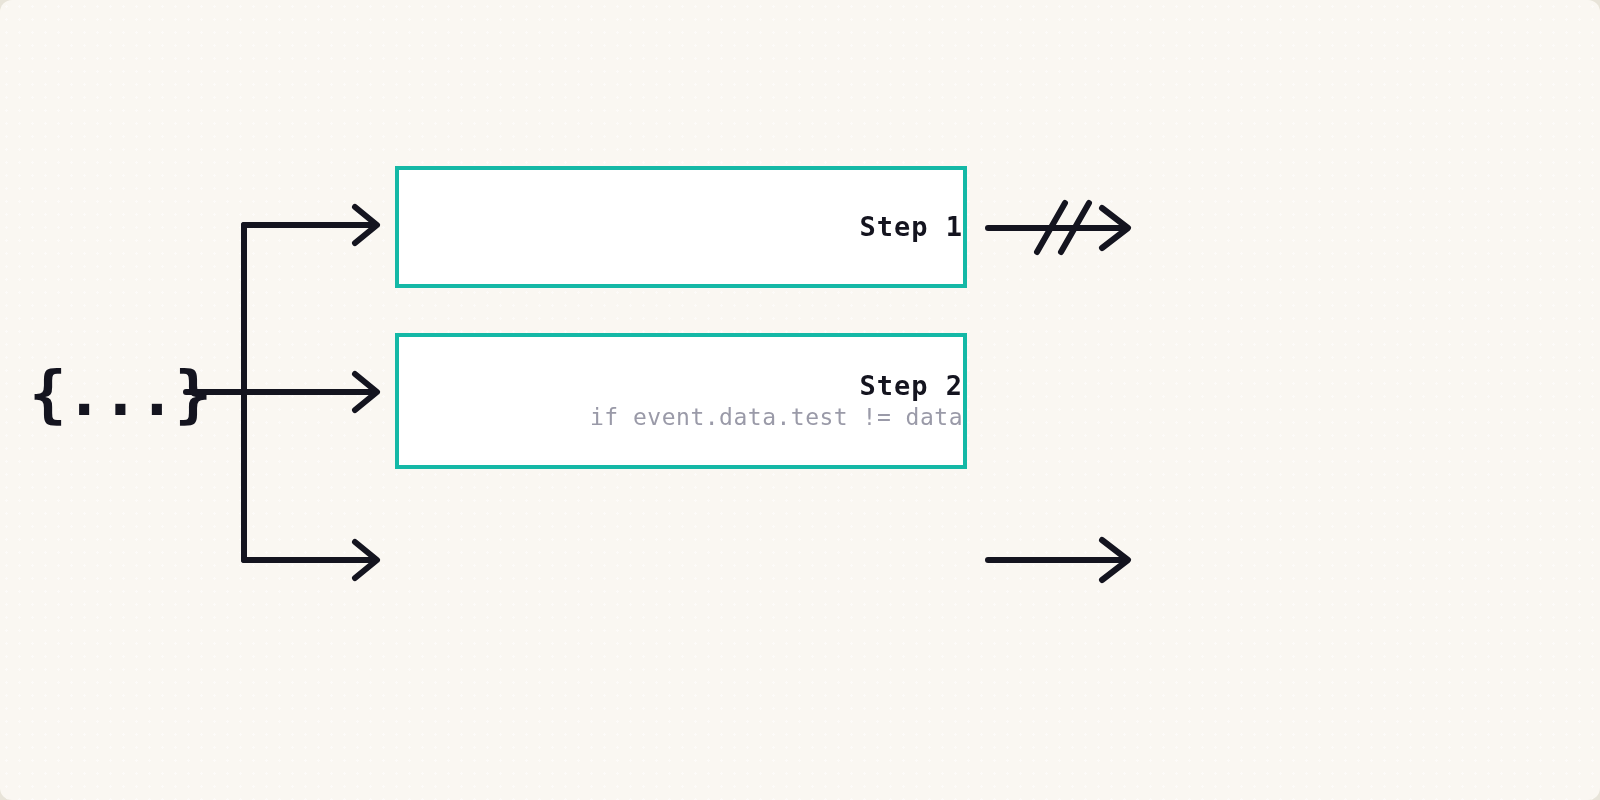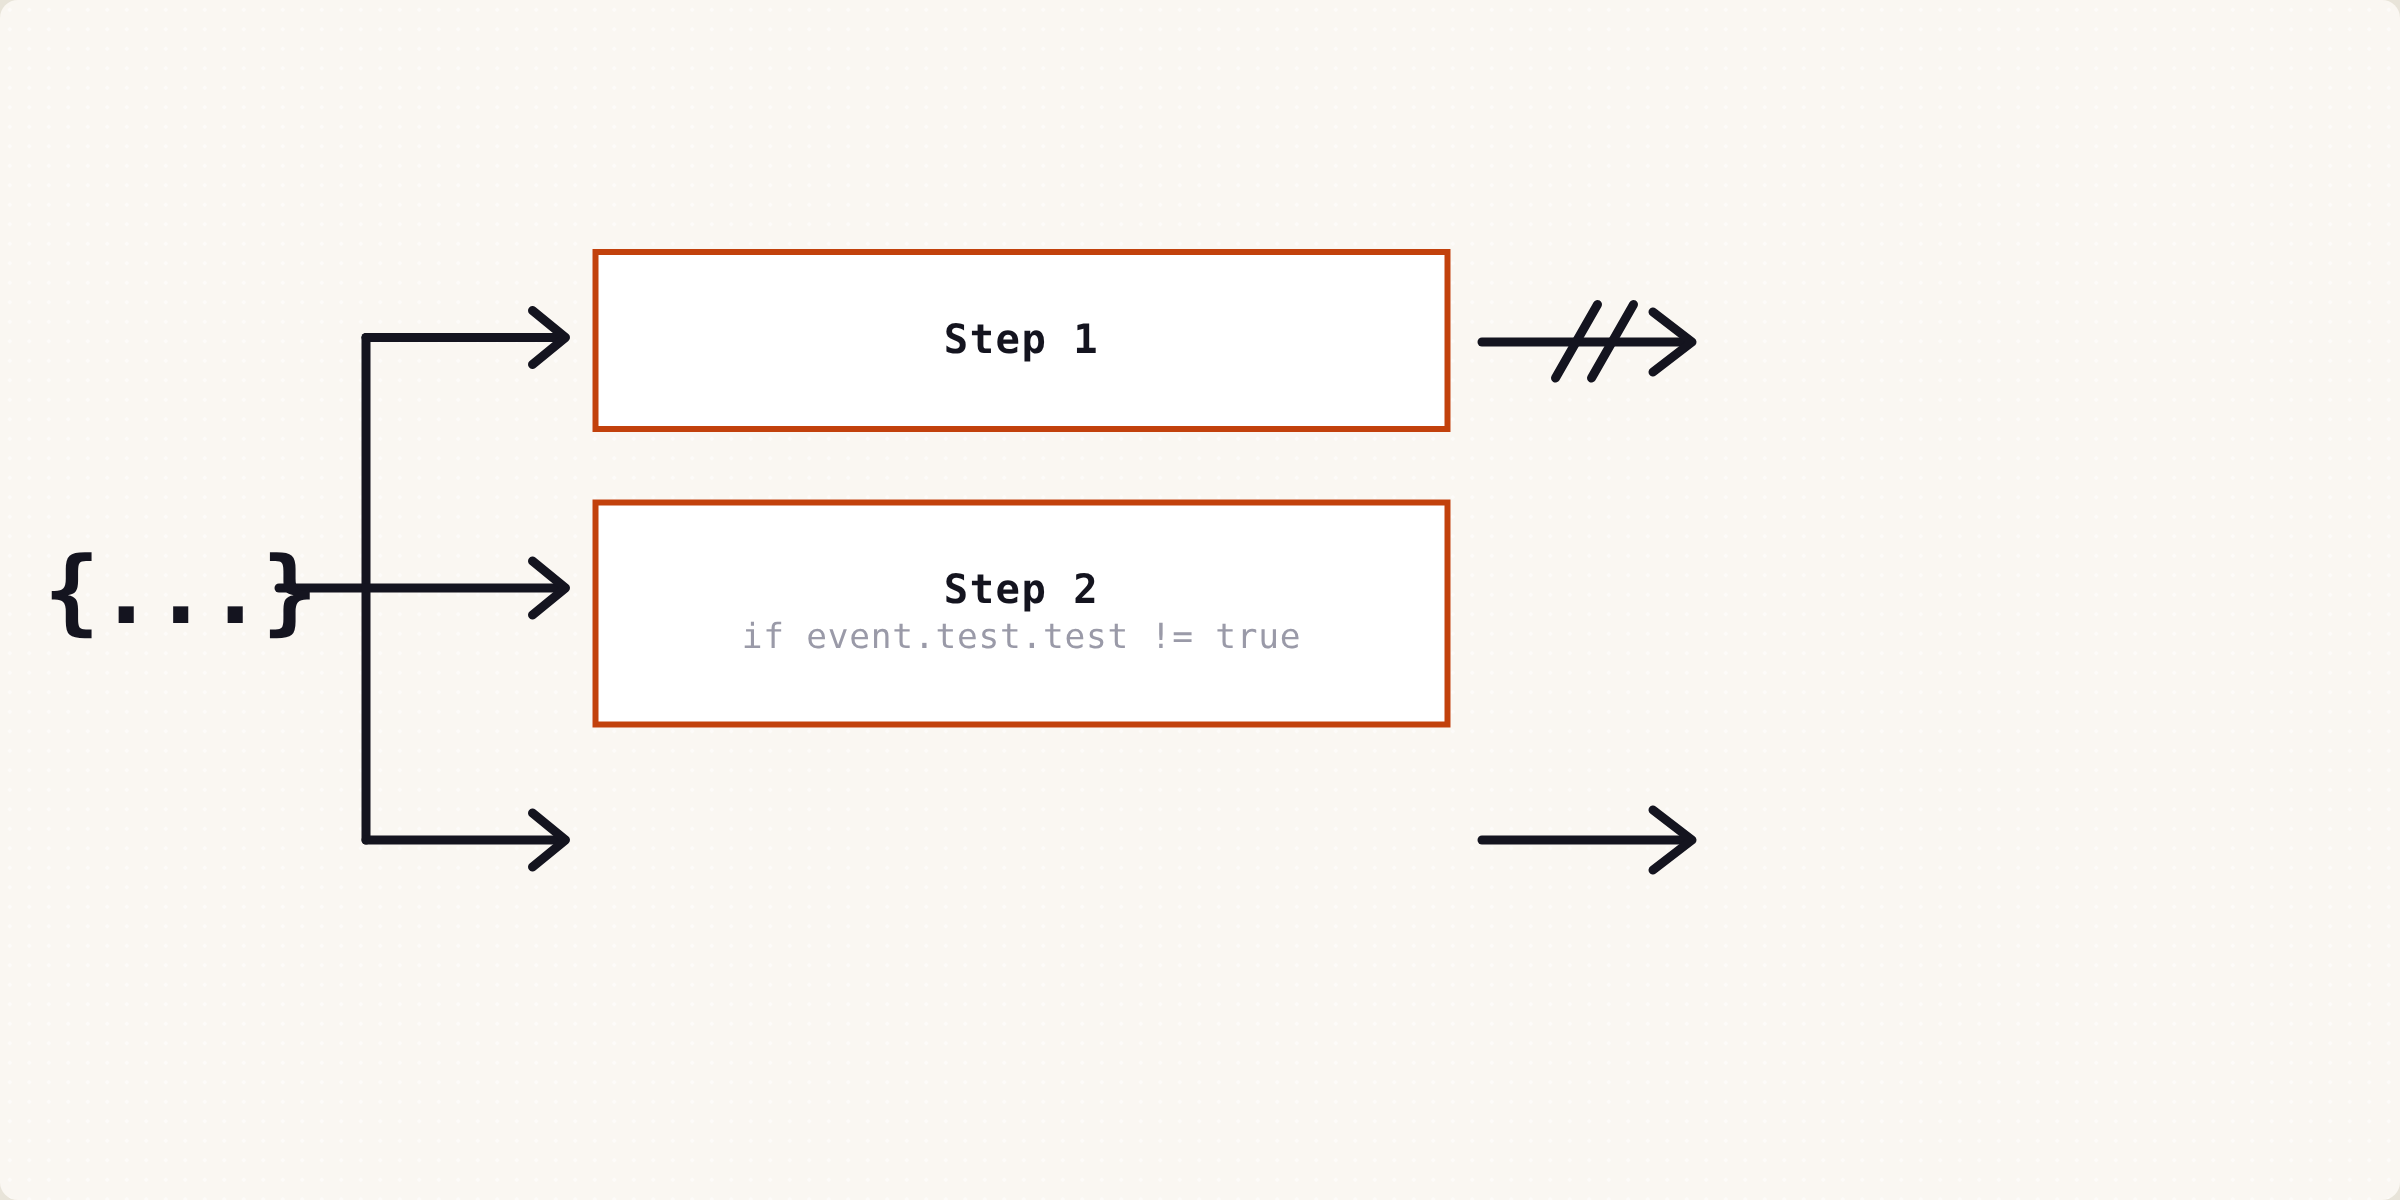--- a/index.html
+++ b/index.html
@@ -34,24 +34,24 @@
   #edges {
     position: absolute;
     left: 0; top: 0;
     width: 1600px;
     height: 800px;
   }
   .node {
     position: absolute;
     box-sizing: border-box;
     background: #ffffff;
-    border: 4px solid #c2410c;
+    border: 4px solid #14b8a6;
     display: flex;
     flex-direction: column;
-    align-items: center;
+    align-items: flex-end;
     justify-content: center;
     z-index: 3;
   }
   .node-title {
     font-family: "DejaVu Sans Mono", "Liberation Mono", monospace;
     font-weight: bold;
     font-size: 27px;
     color: #14141f;
     letter-spacing: 1px;
     line-height: 1.15;
@@ -117,21 +117,21 @@
   </svg>
 
   <div id="source-node">
     <span class="src-text">{...}</span>
   </div>
 
   <div class="node" style="left:395px; top:166px; width:572px; height:122px;">
     <div class="node-title">Step 1</div>
   </div>
 
-  <div class="node" style="left:395px; top:333px; width:572px; height:152px;">
+  <div class="node" style="left:395px; top:333px; width:572px; height:136px;">
     <div class="node-title">Step 2</div>
-    <div class="node-sub">if event.test.test != true</div>
+    <div class="node-sub">if event.data.test != data</div>
   </div>
 
 
 
 
 </div>
 
 </body></html>

